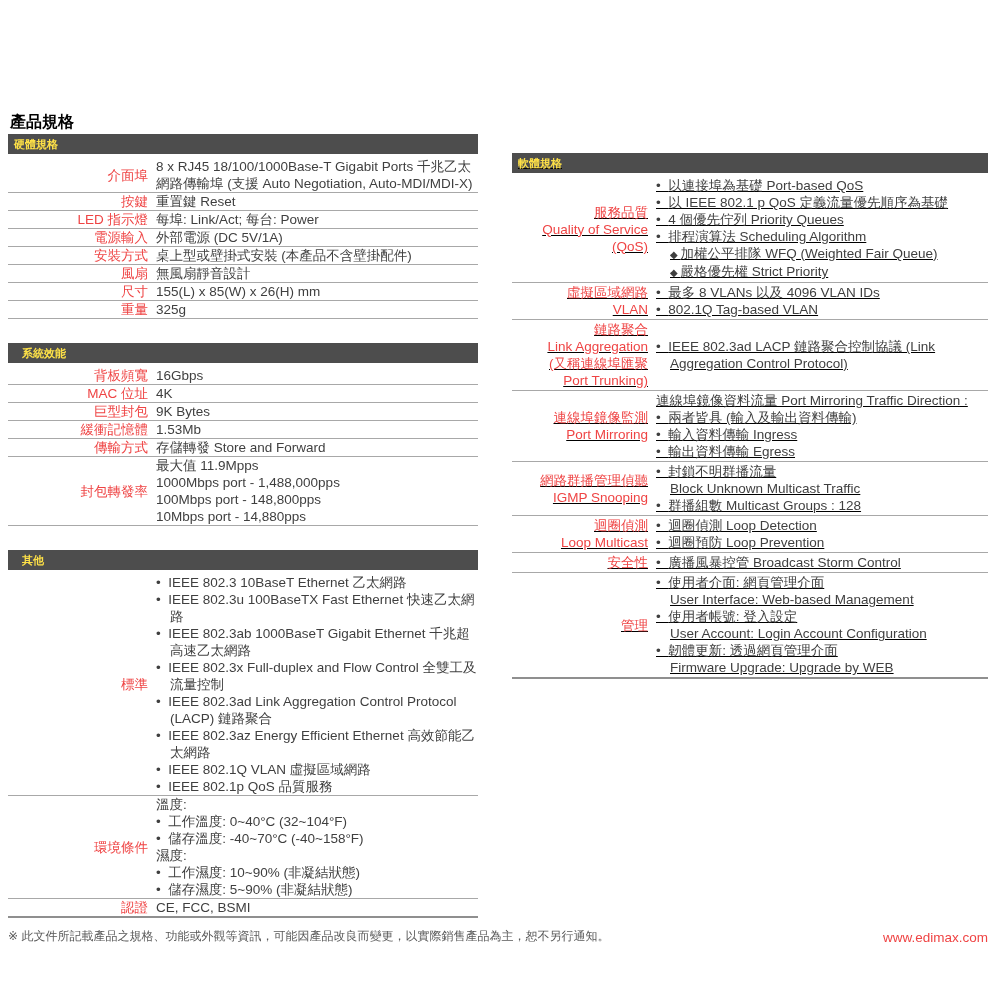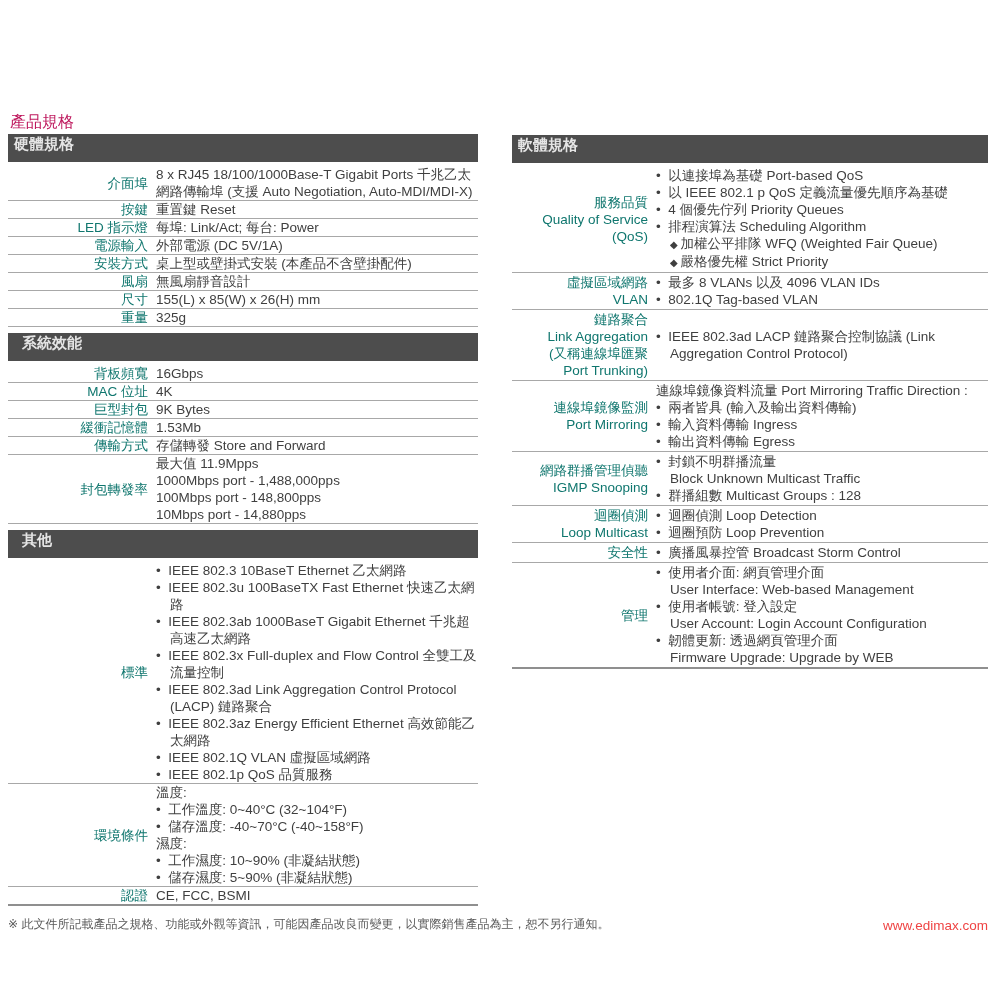--- a/index.html
+++ b/index.html
@@ -4,55 +4,55 @@
 <style>
   html, body { margin: 0; padding: 0; }
   body {
     width: 1000px; height: 1000px;
     background: #ffffff;
     font-family: "Liberation Sans", "DejaVu Sans", sans-serif;
     -webkit-font-smoothing: antialiased;
   }
   .page { padding: 112px 0 0 8px; }
   .page-title {
-    color: #be185d;
+    color: #000000;
     font-size: 16px;
-    font-weight: normal;
+    font-weight: bold;
     line-height: 20px;
     margin: 0 0 2px 2px;
   }
   .content { display: flex; align-items: flex-start; }
   .col { box-sizing: border-box; }
   .col-left  { width: 470px; margin-right: 34px; }
-  .col-right { width: 476px; margin-top: 1px; }
+  .col-right { width: 476px; margin-top: 19px; text-decoration: underline; }
   .bar {
     background: #4d4d4d;
-    color: #e5e5e5;
+    color: #fde047;
     font-weight: bold;
-    font-size: 15px;
-    height: 28px;
+    font-size: 11px;
+    height: 20px;
     line-height: 20px;
     padding-left: 6px;
   }
-  .bar:not(:first-child) { margin-top: 6px; padding-left: 14px; }
+  .bar:not(:first-child) { margin-top: 24px; padding-left: 14px; }
   .row {
     display: flex;
     align-items: center;
     border-bottom: 1px solid #a8a8a8;
     font-size: 13.5px;
     line-height: 17px;
     color: #3f3f3f;
   }
   .bar + .row { padding-top: 4px; }
   .col-right .row { padding-top: 1px; padding-bottom: 1px; }
   .col-right .bar + .row { padding-top: 4px; }
   .col > .row:last-child { border-bottom: 2px solid #8f8f8f; }
   .lab {
     text-align: right;
-    color: #0f766e;
+    color: #ef4444;
     flex-shrink: 0;
   }
   .col-left  .lab { width: 140px; }
   .col-right .lab { width: 136px; }
   .val { flex: 1; padding-left: 8px; min-width: 0; }
   .ln.bullet { padding-left: 14px; text-indent: -14px; }
   .ln.bullet::before { content: "\2022\00a0\00a0"; }
   .ln.sub { padding-left: 27px; text-indent: -13px; }
   .ln.sub::before { content: "\25c6\00a0"; font-size: 10px; }
   .ln.cont { padding-left: 14px; }

